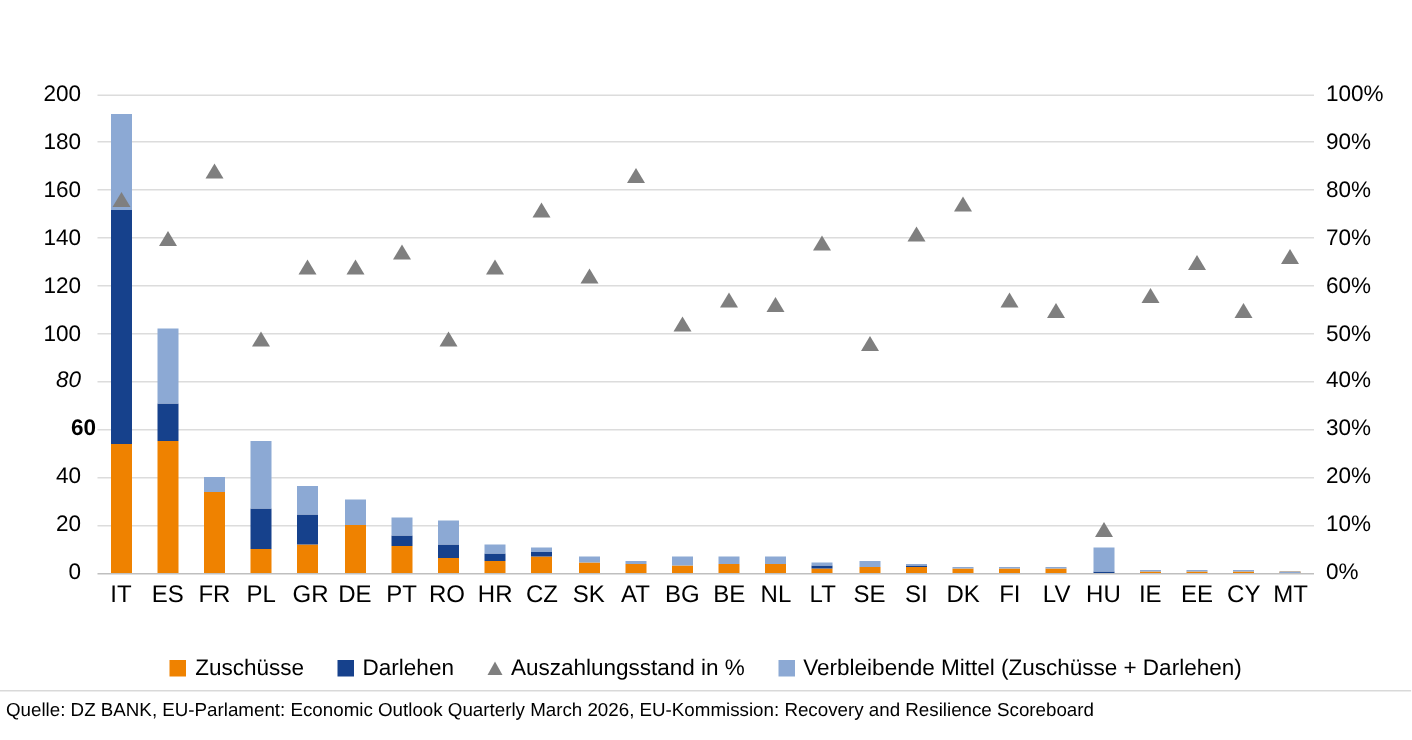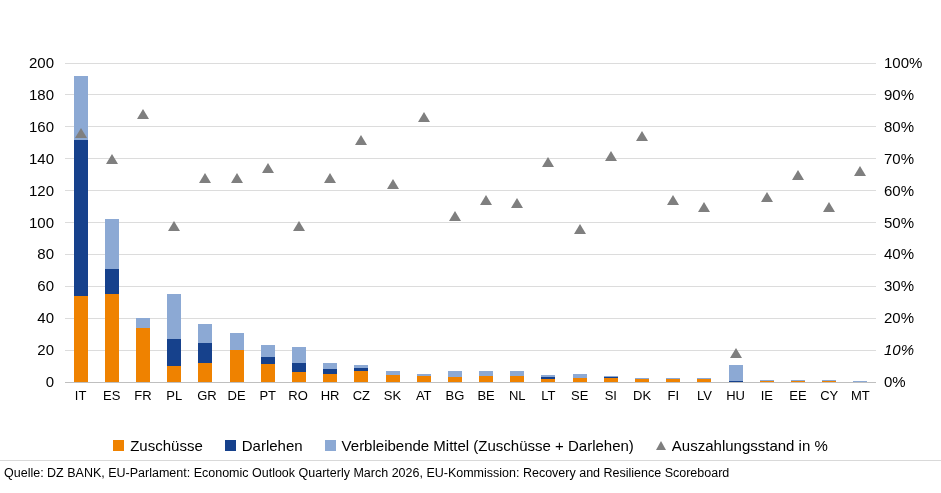--- a/index.html
+++ b/index.html
@@ -30,21 +30,21 @@
   .ylabel.right{text-align:left;}
   .seg{position:absolute;z-index:2;}
   .tri{
     position:absolute;width:0;height:0;z-index:3;
     border-left:6px solid transparent;
     border-right:6px solid transparent;
     border-bottom:10px solid #7f7f7f;
   }
   .xlabel{
     position:absolute;width:34px;text-align:center;
-    font-size:13px;color:#000;white-space:nowrap;
+    font-size:16px;color:#000;white-space:nowrap;
   }
   .legend{
     position:absolute;left:65px;top:437px;width:811px;
     display:flex;justify-content:center;align-items:center;gap:22px;
     font-size:15px;color:#000;white-space:nowrap;
   }
   .legend-item{display:flex;align-items:center;gap:6px;}
   .swatch{width:11px;height:11px;display:inline-block;}
   .tri-marker{
     width:0;height:0;display:inline-block;
@@ -78,31 +78,31 @@
       <div class="gridline" style="left: 65px; top: 158.2px; width: 811px;"></div>
       <div class="ylabel" style="left: 2px; top: 150.7px;">140</div>
       <div class="ylabel right" style="left: 884px; top: 150.7px;">70%</div>
       <div class="gridline" style="left: 65px; top: 190.1px; width: 811px;"></div>
       <div class="ylabel" style="left: 2px; top: 182.6px;">120</div>
       <div class="ylabel right" style="left: 884px; top: 182.6px;">60%</div>
       <div class="gridline" style="left: 65px; top: 222px; width: 811px;"></div>
       <div class="ylabel" style="left: 2px; top: 214.5px;">100</div>
       <div class="ylabel right" style="left: 884px; top: 214.5px;">50%</div>
       <div class="gridline" style="left: 65px; top: 253.9px; width: 811px;"></div>
-      <div class="ylabel" style="left: 2px; top: 246.4px;">80</div>
+      <div class="ylabel" style="left: 2px; top: 246.4px; font-style: italic;">80</div>
       <div class="ylabel right" style="left: 884px; top: 246.4px;">40%</div>
       <div class="gridline" style="left: 65px; top: 285.8px; width: 811px;"></div>
-      <div class="ylabel" style="left: 2px; top: 278.3px;">60</div>
+      <div class="ylabel" style="left: 12px; top: 278.3px; font-weight: bold;">60</div>
       <div class="ylabel right" style="left: 884px; top: 278.3px;">30%</div>
       <div class="gridline" style="left: 65px; top: 317.7px; width: 811px;"></div>
       <div class="ylabel" style="left: 2px; top: 310.2px;">40</div>
       <div class="ylabel right" style="left: 884px; top: 310.2px;">20%</div>
       <div class="gridline" style="left: 65px; top: 349.6px; width: 811px;"></div>
       <div class="ylabel" style="left: 2px; top: 342.1px;">20</div>
-      <div class="ylabel right" style="left: 884px; top: 342.1px; font-style: italic;">10%</div>
+      <div class="ylabel right" style="left: 884px; top: 342.1px;">10%</div>
       <div class="gridline zero" style="left: 65px; top: 381.5px; width: 811px;"></div>
       <div class="ylabel" style="left: 2px; top: 374px;">0</div>
       <div class="ylabel right" style="left: 884px; top: 374px;">0%</div>
       <div class="seg" style="left: 73.5962px; top: 295.87px; width: 14px; height: 86.13px; background: rgb(239, 130, 0);"></div>
       <div class="seg" style="left: 73.5962px; top: 139.56px; width: 14px; height: 156.31px; background: rgb(22, 65, 140);"></div>
       <div class="seg" style="left: 73.5962px; top: 75.76px; width: 14px; height: 63.8px; background: rgb(140, 169, 212);"></div>
       <div class="xlabel" style="left: 63.5962px; top: 388px;">IT</div>
       <div class="seg" style="left: 104.788px; top: 294.275px; width: 14px; height: 87.725px; background: rgb(239, 130, 0);"></div>
       <div class="seg" style="left: 104.788px; top: 268.755px; width: 14px; height: 25.52px; background: rgb(22, 65, 140);"></div>
       <div class="seg" style="left: 104.788px; top: 218.512px; width: 14px; height: 50.2425px; background: rgb(140, 169, 212);"></div>
@@ -217,23 +217,23 @@
   <div class="legend" id="legend">
       <div class="legend-item">
         <span class="swatch" style="background: rgb(239, 130, 0);"></span>
         <span>Zuschüsse</span>
       </div>
       <div class="legend-item">
         <span class="swatch" style="background: rgb(22, 65, 140);"></span>
         <span>Darlehen</span>
       </div>
       <div class="legend-item">
+        <span class="tri-marker" style="border-bottom-color: rgb(127, 127, 127);"></span>
+        <span>Auszahlungsstand in %</span>
+      </div>
+      <div class="legend-item">
         <span class="swatch" style="background: rgb(140, 169, 212);"></span>
         <span>Verbleibende Mittel (Zuschüsse + Darlehen)</span>
-      </div>
-      <div class="legend-item">
-        <span class="tri-marker" style="border-bottom-color: rgb(127, 127, 127);"></span>
-        <span>Auszahlungsstand in %</span>
       </div>
     </div>
   <div class="divider"></div>
   <div class="source">Quelle: DZ BANK, EU-Parlament: Economic Outlook Quarterly March 2026, EU-Kommission: Recovery and Resilience Scoreboard</div>
 </div>
 
 </body></html>

